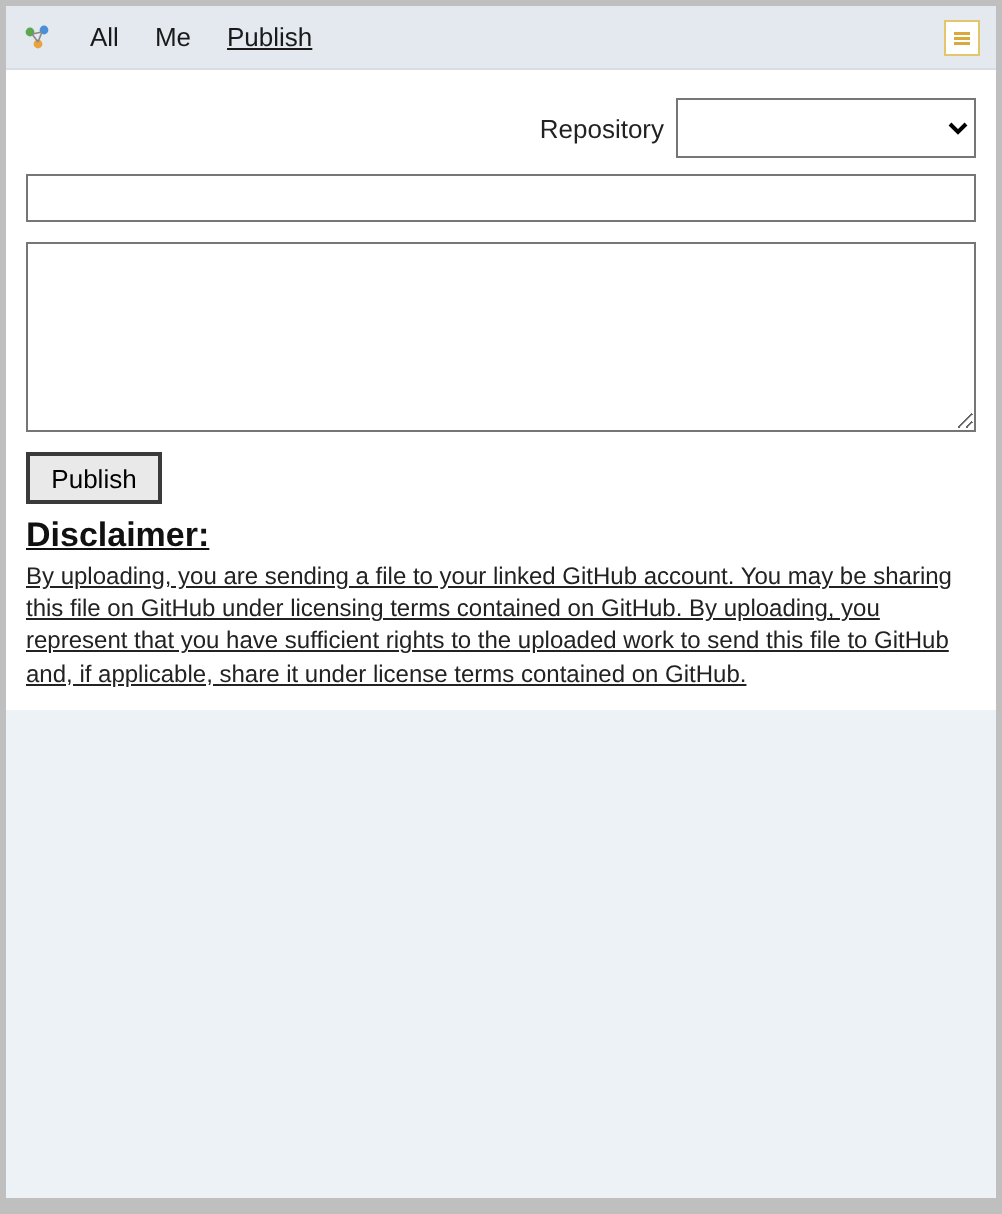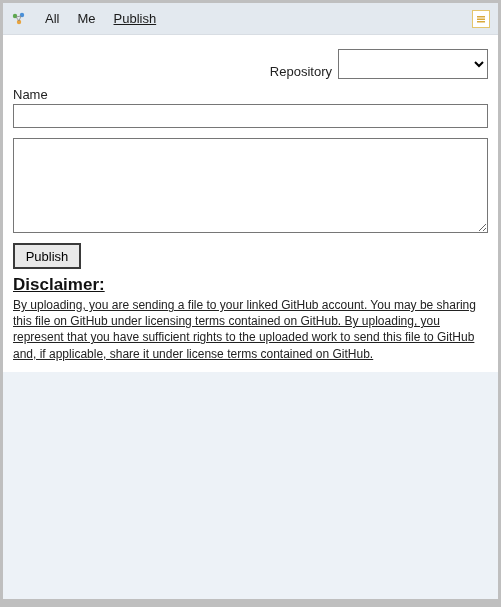--- a/index.html
+++ b/index.html
@@ -59,21 +59,21 @@
     }
     .right-icon svg { width: 10px; height: 10px; }
     .content {
       background: #ffffff;
       padding: 14px 10px 10px 10px;
       display: flex;
       flex-direction: column;
     }
     .repo-row {
       display: flex;
-      align-items: flex-end;
+      align-items: center;
       justify-content: flex-end;
       gap: 6px;
       margin-bottom: 8px;
     }
     .repo-row label {
       color: #222;
       font-size: 13px;
     }
     .repo-select {
       width: 150px;
@@ -163,21 +163,20 @@
     </div>
 
     <div class="content">
       <div class="repo-row">
         <label>Repository</label>
         <select class="repo-select">
           <option>configmgr-hub</option>
         </select>
       </div>
 
-      <div class="field-label">Name</div>
       <input type="text" class="name-input" value="" style="">
 
       <textarea class="desc-textarea" style=""></textarea>
 
       <button class="publish-btn">Publish</button>
 
       <div class="disclaimer-title">Disclaimer:</div>
       <div class="disclaimer-text">By uploading, you are sending a file to your linked GitHub account. You may be sharing this file on GitHub under licensing terms contained on GitHub. By uploading, you represent that you have sufficient rights to the uploaded work to send this file to GitHub and, if applicable, share it under license terms contained on GitHub.</div>
     </div>
 

